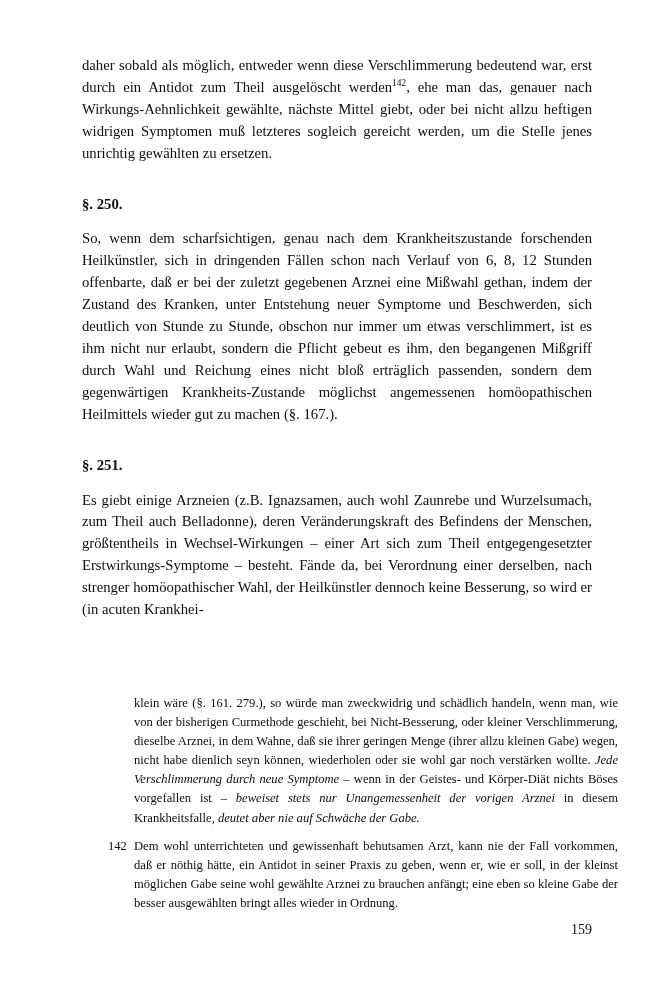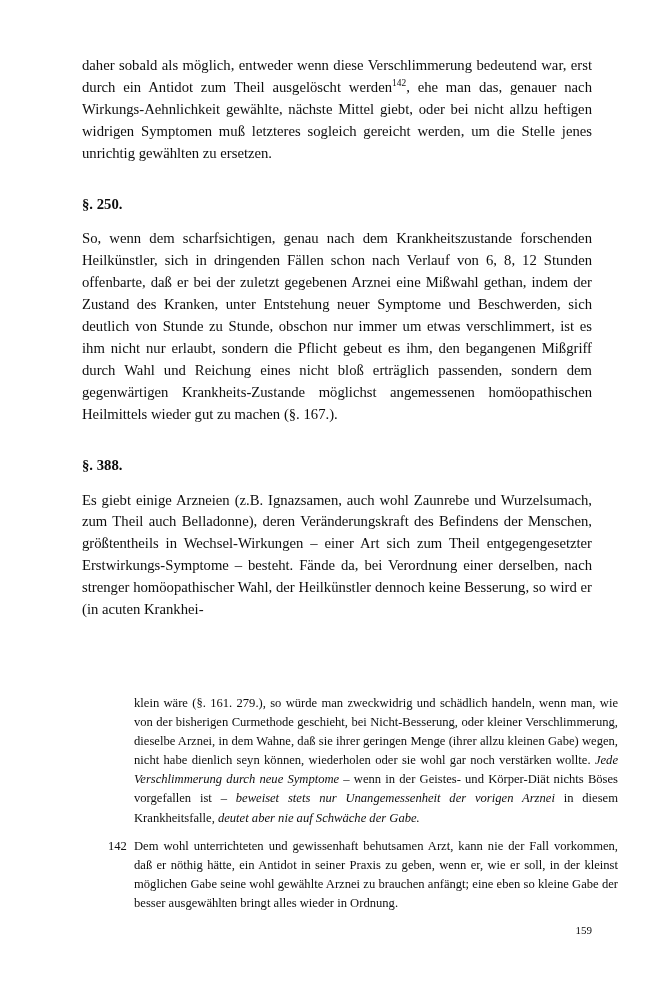--- a/index.html
+++ b/index.html
@@ -96,41 +96,41 @@
   em.it {
     font-style: italic;
   }
 
   .page-number {
     position: absolute;
     left: 82px;
     top: 922px;
     width: 510px;
     text-align: right;
-    font-size: 11px;
+    font-size: 14px;
     line-height: 16px;
   }
 </style>
 </head>
 <body>
 
 <div class="page">
 
   <div class="text-column">
 
     <p class="body-par"><span>daher sobald als möglich, entweder wenn diese Verschlimmerung bedeutend war, erst durch ein Antidot zum Theil ausgelöscht werden</span><sup class="fn-ref">142</sup><span>, ehe man das, genauer nach Wirkungs-Aehnlichkeit gewählte, nächste Mittel giebt, oder bei nicht allzu heftigen widrigen Symptomen muß letzteres sogleich gereicht werden, um die Stelle jenes unrichtig gewählten zu ersetzen.</span></p>
 
     <div class="gap-before-heading"></div>
     <p class="section-heading">§. 250.</p>
     <div class="gap-after-heading"></div>
 
     <p class="body-par">So, wenn dem scharfsichtigen, genau nach dem Krankheitszustande forschenden Heilkünstler, sich in dringenden Fällen schon nach Verlauf von 6, 8, 12 Stunden offenbarte, daß er bei der zuletzt gegebenen Arznei eine Mißwahl gethan, indem der Zustand des Kranken, unter Entstehung neuer Symptome und Beschwerden, sich deutlich von Stunde zu Stunde, obschon nur immer um etwas verschlimmert, ist es ihm nicht nur erlaubt, sondern die Pflicht gebeut es ihm, den begangenen Mißgriff durch Wahl und Reichung eines nicht bloß erträglich passenden, sondern dem gegenwärtigen Krankheits-Zustande möglichst angemessenen homöopathischen Heilmittels wieder gut zu machen (§. 167.).</p>
 
     <div class="gap-before-heading"></div>
-    <p class="section-heading">§. 388.</p>
+    <p class="section-heading">§. 251.</p>
     <div class="gap-after-heading"></div>
 
     <p class="body-par">Es giebt einige Arzneien (z.B. Ignazsamen, auch wohl Zaunrebe und Wurzelsumach, zum Theil auch Belladonne), deren Veränderungskraft des Befindens der Menschen, größtentheils in Wechsel-Wirkungen – einer Art sich zum Theil entgegengesetzter Erstwirkungs-Symptome – besteht. Fände da, bei Verordnung einer derselben, nach strenger homöopathischer Wahl, der Heilkünstler dennoch keine Besserung, so wird er (in acuten Krankhei-</p>
 
   </div>
 
   <div class="footnote-block">
 
     <p class="footnote-cont"><span>klein wäre (§. 161. 279.), so würde man zweckwidrig und schädlich handeln, wenn man, wie von der bisherigen Curmethode geschieht, bei Nicht-Besserung, oder kleiner Verschlimmerung, dieselbe Arznei, in dem Wahne, daß sie ihrer geringen Menge (ihrer allzu kleinen Gabe) wegen, nicht habe dienlich seyn können, wiederholen oder sie wohl gar noch verstärken wollte. </span><em class="it">Jede Verschlimmerung durch neue Symptome</em><span> – wenn in der Geistes- und Körper-Diät nichts Böses vorgefallen ist – </span><em class="it">beweiset stets nur Unangemessenheit der vorigen Arznei</em><span> in diesem Krankheitsfalle, </span><em class="it">deutet aber nie auf Schwäche der Gabe.</em></p>
 

